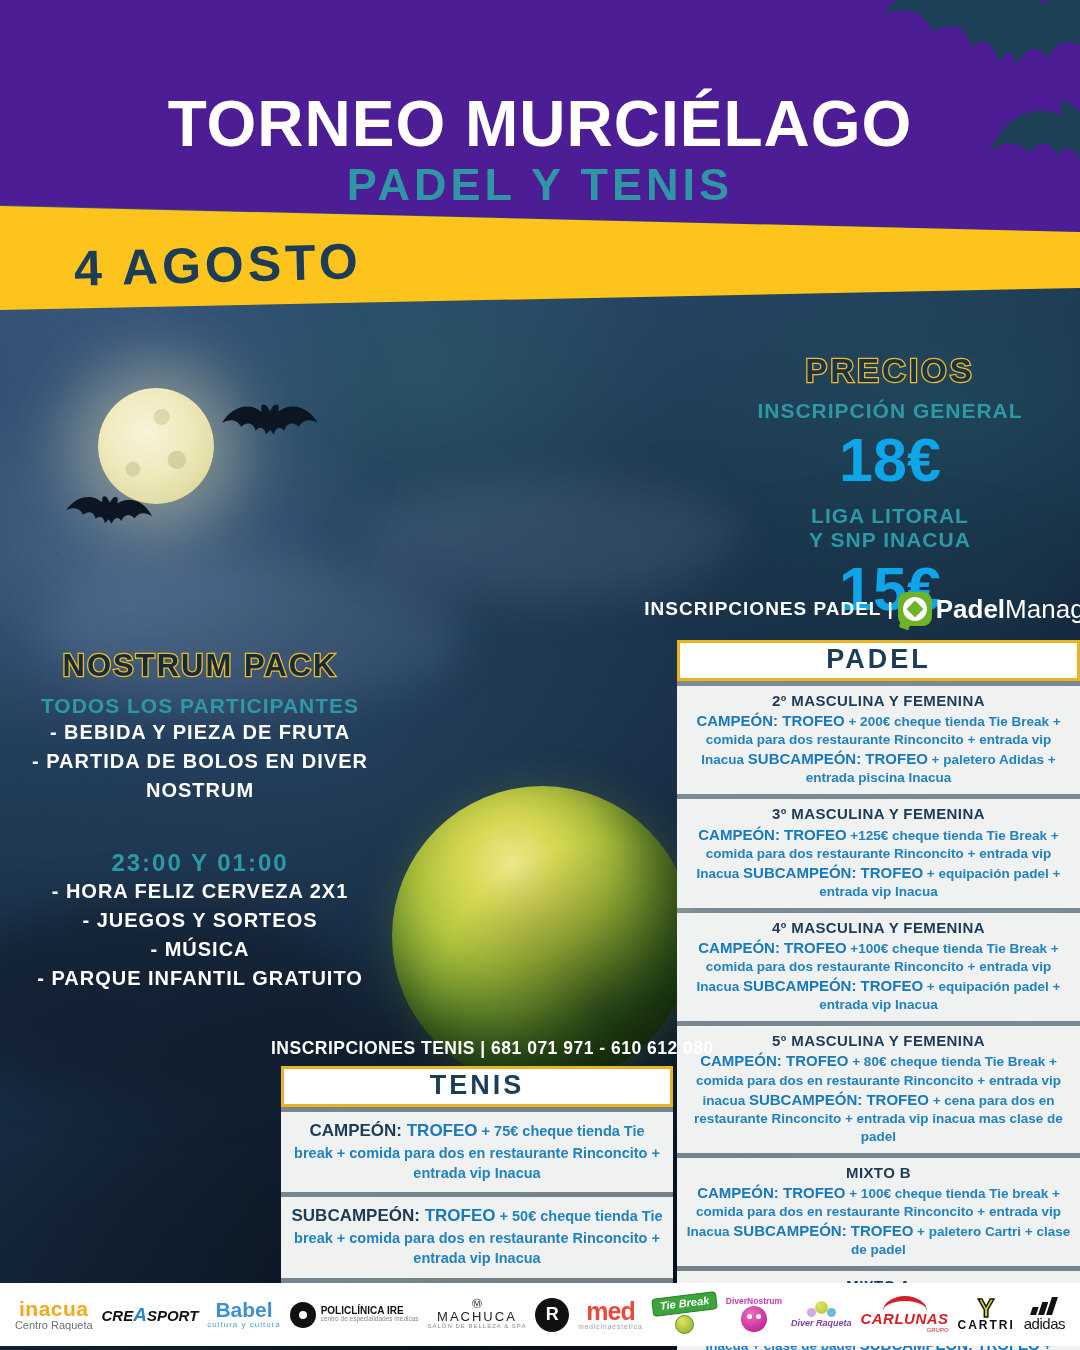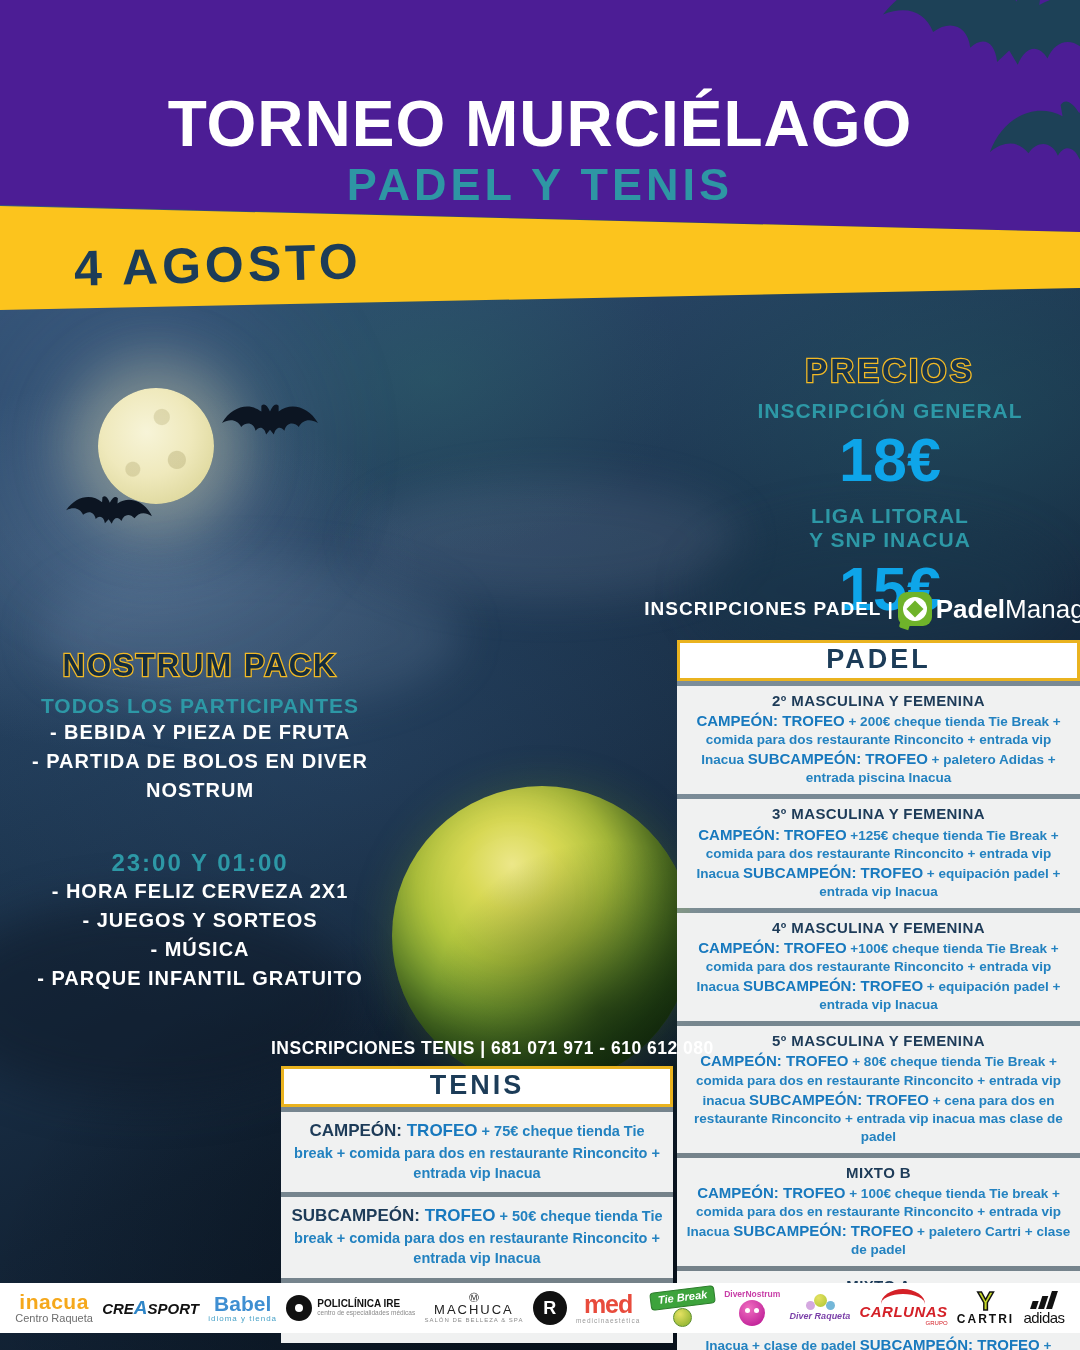--- a/index.html
+++ b/index.html
@@ -95,21 +95,21 @@
     -webkit-text-stroke:2.5px #f3ba25;paint-order:stroke fill;}
   .welcome .w-sub{margin-top:10px;color:#2d98a6;font-size:21px;font-weight:800;letter-spacing:1px;}
   .welcome .w-item{color:#fff;font-size:20px;font-weight:800;letter-spacing:1px;line-height:1.45;}
   .welcome .sched-title{margin-top:44px;color:#2d98a6;font-size:24px;font-weight:800;letter-spacing:2px;}
 
   
   .insc-tenis{position:absolute;left:271px;top:1038px;width:412px;z-index:4;text-align:center;
     color:#fff;font-size:17.5px;font-weight:800;letter-spacing:.5px;white-space:nowrap;}
 
   
-  .footer{position:absolute;left:0;top:1283px;width:1080px;height:50px;background:#fff;z-index:5;
+  .footer{position:absolute;left:0;top:1283px;width:1080px;height:63px;background:#fff;z-index:5;
     display:flex;align-items:center;justify-content:space-evenly;padding:0 6px;box-sizing:border-box;}
   .logo{display:flex;flex-direction:column;align-items:center;justify-content:center;line-height:1.05;text-align:center;}
   .lg-inacua .l1{color:#f5a81c;font-size:21px;font-weight:800;letter-spacing:.5px;}
   .lg-inacua .l2{color:#6e6e6e;font-size:11px;}
   .lg-crea{font-style:italic;font-weight:800;font-size:15px;color:#111;}
   .lg-crea .mid{color:#2f86c8;font-size:19px;}
   .lg-babel .l1{color:#3f8fd2;font-size:21px;font-weight:700;}
   .lg-babel .l2{color:#4aa3c8;font-size:8px;letter-spacing:1px;}
   .lg-poli{flex-direction:row;gap:5px;}
   .lg-poli .dot{width:26px;height:26px;border-radius:50%;background:#111;position:relative;}
@@ -273,21 +273,21 @@
   <footer class="footer">
     <div class="logo lg-inacua">
       <span class="l1">inacua</span>
       <span class="l2">Centro Raqueta</span>
     </div>
     <div class="logo lg-crea">
       <span><span>CRE</span><span class="mid">A</span><span>SPORT</span></span>
     </div>
     <div class="logo lg-babel">
       <span class="l1">Babel</span>
-      <span class="l2">idioma y tienda</span>
+      <span class="l2">cultura y cultura</span>
     </div>
     <div class="logo lg-poli">
       <span class="dot"></span>
       <span class="tx">
         <span class="l1">POLICLÍNICA IRE</span>
         <span class="l2">centro de especialidades médicas</span>
       </span>
     </div>
     <div class="logo lg-machuca">
       <span class="crest">Ⓜ</span>

